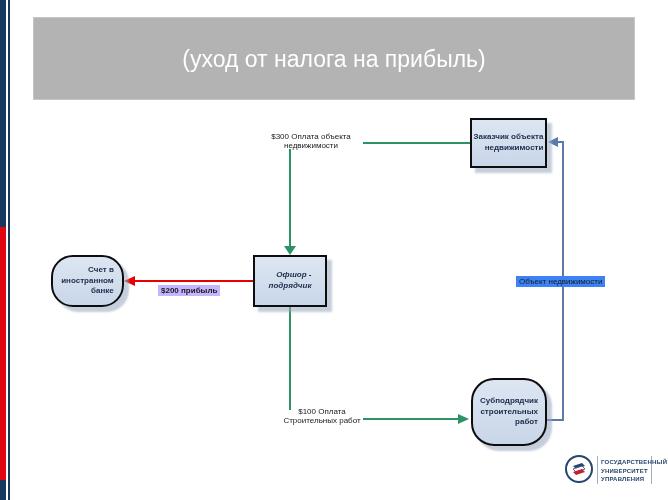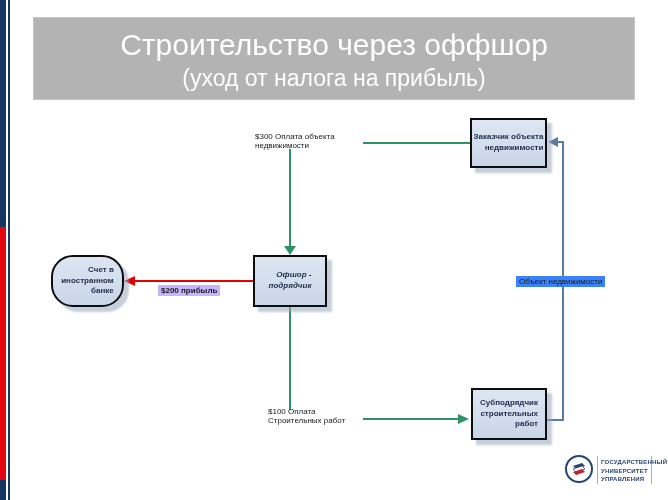--- a/index.html
+++ b/index.html
@@ -22,21 +22,21 @@
 
   
   .node{background:linear-gradient(180deg,#dde6f2 0%,#c9d6e9 100%);
         border:2px solid #0d0d0d;box-sizing:border-box;
         box-shadow:5px 5px 2px rgba(150,165,190,.55);
         display:flex;align-items:center;justify-content:center;text-align:right;
         font-size:8px;font-weight:bold;color:#1c2b4a;line-height:1.35;white-space:pre-line;}
   .node-customer{left:470px;top:118px;width:77px;height:50px;}
   .node-offshore{left:253px;top:255px;width:74px;height:52px;font-style:italic;}
   .node-bank{left:51px;top:255px;width:73px;height:52px;border-radius:22px;}
-  .node-sub{left:471px;top:388px;width:76px;height:52px;}
+  .node-sub{left:471px;top:378px;width:76px;height:68px;border-radius:23px;}
 
   
   .ln{position:absolute;}
   .g{background:var(--accent-green);}
   .r{background:var(--accent-red);}
   .b{background:var(--accent-blue);}
   .g-h-top{left:363px;top:142px;width:107px;height:2px;}
   .g-v-top{left:289px;top:149px;width:2px;height:98px;}
   .g-v-bot{left:289px;top:307px;width:2px;height:103px;}
   .g-h-bot{left:363px;top:418px;width:96px;height:2px;}
@@ -51,21 +51,21 @@
                  border-right:6px solid transparent;border-top:9px solid var(--accent-green);}
   .ah-right-green{left:458px;top:414px;border-top:5px solid transparent;
                   border-bottom:5px solid transparent;border-left:11px solid var(--accent-green);}
   .ah-left-red{left:124px;top:276px;border-top:5px solid transparent;
                border-bottom:5px solid transparent;border-right:11px solid var(--accent-red);}
   .ah-left-blue{left:548px;top:137px;border-top:5px solid transparent;
                 border-bottom:5px solid transparent;border-right:10px solid var(--accent-blue);}
 
   
   .elabel{position:absolute;font-size:8px;color:#1a1a1a;line-height:1.15;
-          white-space:pre-line;}
+          text-align:center;white-space:pre-line;}
   .lbl-300{left:255px;top:132px;width:112px;}
   .lbl-200{left:158px;top:285px;background:#c4b5fd;padding:1px 3px;font-weight:bold;}
   .lbl-obj{left:516px;top:276px;background:#3b82f6;padding:1px 3px;}
   .lbl-100{left:268px;top:407px;width:108px;}
 
   
   .logo-circle{left:565px;top:455px;width:28px;height:28px;border-radius:50%;
                border:2px solid var(--logo-blue);box-sizing:border-box;background:#fff;
                display:flex;align-items:center;justify-content:center;}
   .logo-sep-l{left:597px;top:456px;width:1px;height:28px;background:#9fb0c6;}
@@ -75,21 +75,20 @@
 </style>
 </head>
 <body>
 
 <div class="abs stripe-top"></div>
 <div class="abs stripe-mid"></div>
 <div class="abs stripe-bot"></div>
 <div class="abs stripe-thin"></div>
 
 <div class="abs banner">
-  <div class="t1">Строительство через оффшор</div>
   <div class="t2">(уход от налога на прибыль)</div>
 </div>
 
 <div class="ln g g-h-top"></div>
 <div class="ln g g-v-top"></div>
 <div class="ah ah-down-green"></div>
 <div class="ln g g-v-bot"></div>
 <div class="ln g g-h-bot"></div>
 <div class="ah ah-right-green"></div>
 <div class="ln r r-h"></div>

